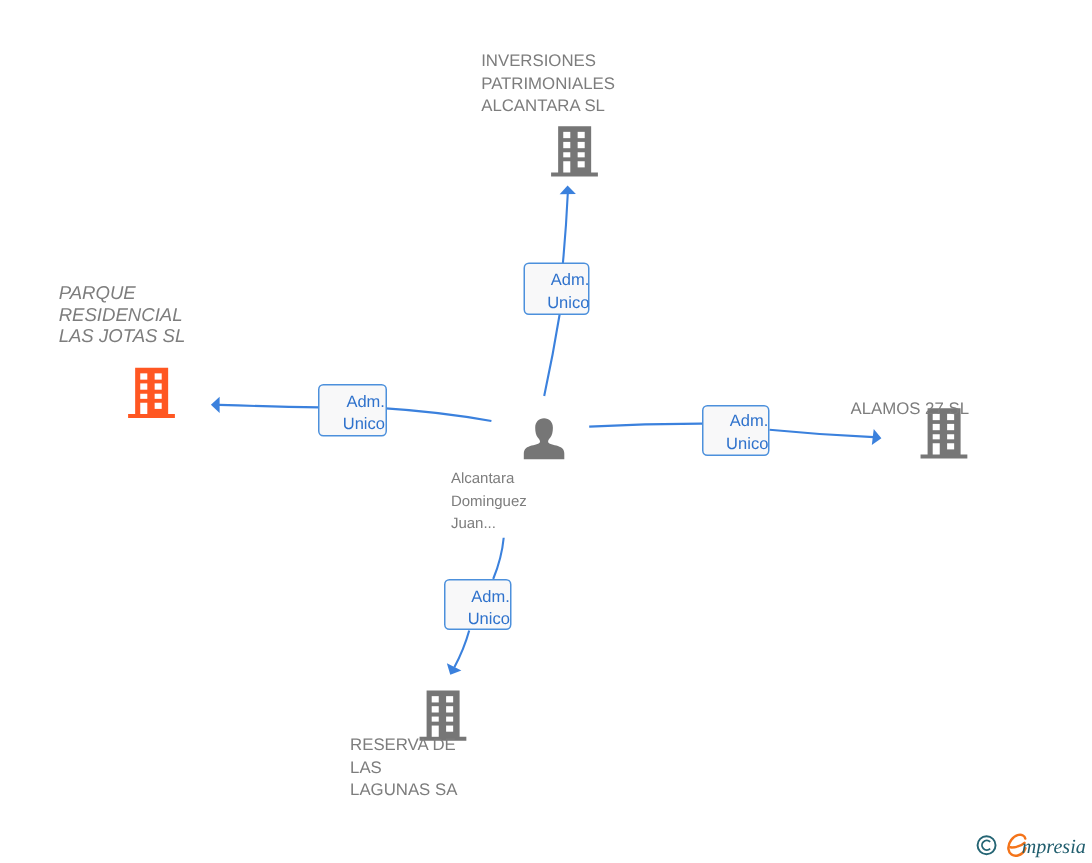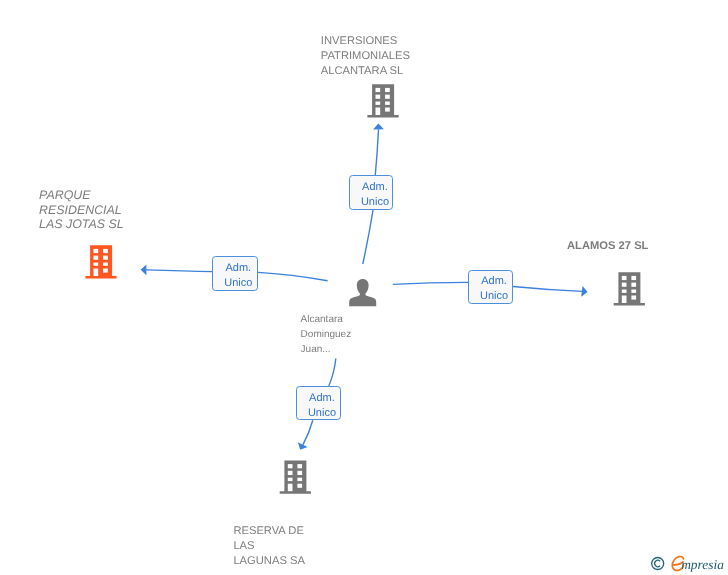--- a/index.html
+++ b/index.html
@@ -42,21 +42,21 @@
   }
   .edge-label {
     position: absolute;
     box-sizing: border-box;
     border: 1.4px solid #4c90dc;
     border-radius: 3.6px;
     background: #f8f8f9;
     color: #2f72cc;
     font-size: 11px;
     line-height: 15.3px;
-    text-align: center;
+    text-align: right;
     white-space: pre-line;
     padding: 3.5px 0 0 6.9px;
   }
   .edge-label-text {
     display: block;
     will-change: transform;
   }
   #watermark {
     position: absolute;
     left: 650px;
@@ -154,22 +154,22 @@
 
 <div class="node-label" style="left:380.8px; top:34.4px; width:120px;">INVERSIONES
 PATRIMONIALES
 ALCANTARA SL</div>
 <div class="node-label focus" style="left:99.1px; top:188px; width:120px;font-style:italic;">PARQUE
 RESIDENCIAL
 LAS JOTAS SL</div>
 <div class="node-label person" style="left:360.6px; top:313.2px; width:120px;">Alcantara
 Dominguez
 Juan...</div>
-<div class="node-label" style="left:627.0px; top:239px; width:120px;font-weight:bold;">ALAMOS 27 SL</div>
-<div class="node-label" style="left:293.4px; top:524px; width:120px;">RESERVA DE
+<div class="node-label" style="left:627.0px; top:266px; width:120px;">ALAMOS 27 SL</div>
+<div class="node-label" style="left:293.4px; top:490px; width:120px;">RESERVA DE
 LAS
 LAGUNAS SA</div>
 
 <div class="edge-label" style="left:348.7px; top:175.2px; width:44.8px; height:35.1px;"><span class="edge-label-text">Adm.
 Unico</span></div>
 <div class="edge-label" style="left:212.1px; top:256.3px; width:45.5px; height:34.9px;"><span class="edge-label-text">Adm.
 Unico</span></div>
 <div class="edge-label" style="left:468.3px; top:269.8px; width:45.1px; height:34.7px;"><span class="edge-label-text">Adm.
 Unico</span></div>
 <div class="edge-label" style="left:296.2px; top:386.0px; width:44.8px; height:34.2px;"><span class="edge-label-text">Adm.

